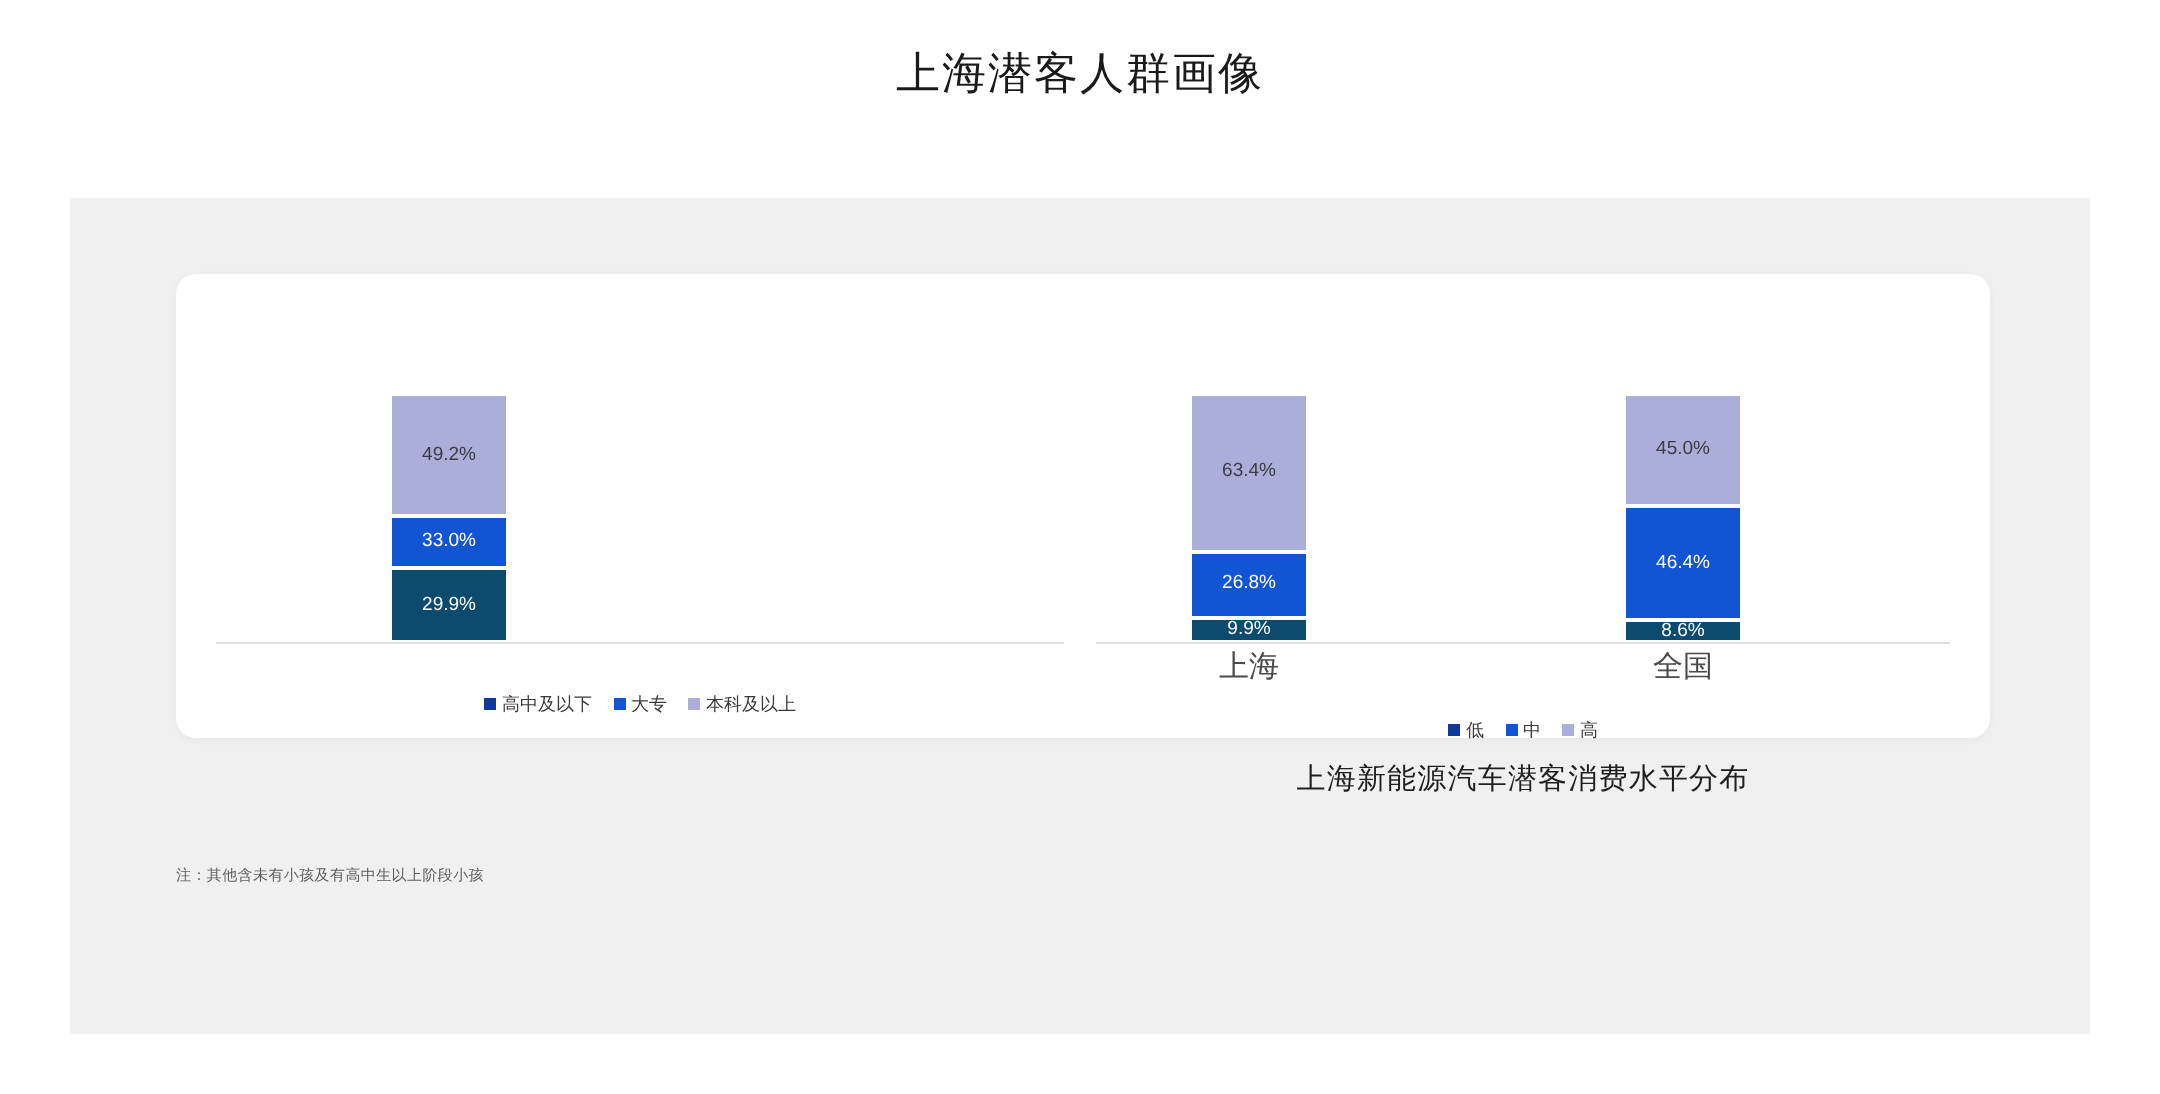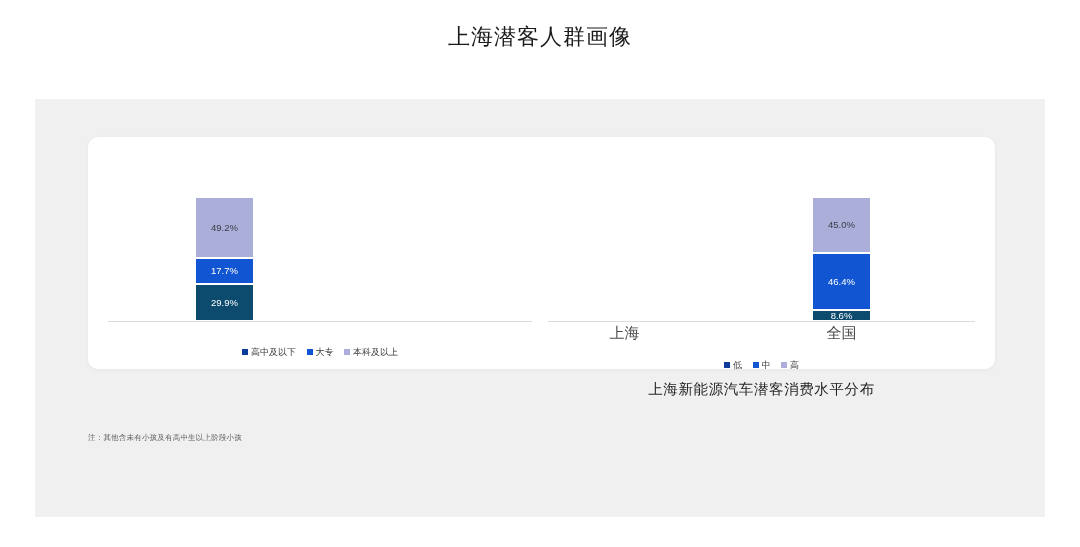--- a/index.html
+++ b/index.html
@@ -203,21 +203,21 @@
   <div class="card">
     <div class="charts">
 
       <div class="chart-block chart-left">
 
         <div class="plot">
           <div class="axis-line"></div>
 
           <div class="bar bar-l-0" id="bar-l-0" style="height: 124px;">
             <div class="seg seg-hi" style="height: 61.008px;">49.2%</div>
-            <div class="seg seg-mid" style="height: 25.916px;">17.7%</div>
+            <div class="seg seg-mid" style="height: 25.916px;">33.0%</div>
             <div class="seg seg-low" style="height: 37.076px;">29.9%</div>
           </div>
 
         </div>
 
         <div class="legend legend-left">
           <span class="legend-item">
             <span class="legend-swatch" style="background:#0e3a9a"></span><span class="legend-label">高中及以下</span>
           </span>
           <span class="legend-item">
@@ -228,20 +228,25 @@
           </span>
         </div>
 
       </div>
 
       <div class="chart-block chart-right">
 
         <div class="plot">
           <div class="axis-line"></div>
 
+          <div class="bar bar-r-0" id="bar-r-0" style="height: 124.124px;">
+            <div class="seg seg-hi" style="height: 78.616px;">63.4%</div>
+            <div class="seg seg-mid" style="height: 33.232px;">26.8%</div>
+            <div class="seg seg-low" style="height: 12.276px;">9.9%</div>
+          </div>
 
           <div class="bar bar-r-1" id="bar-r-1" style="height: 124px;">
             <div class="seg seg-hi" style="height: 55.8px;">45.0%</div>
             <div class="seg seg-mid" style="height: 57.536px;">46.4%</div>
             <div class="seg seg-low" style="height: 10.664px;">8.6%</div>
           </div>
         </div>
 
         <div class="xticks">
           <div class="xtick xt-r-0">上海</div>

